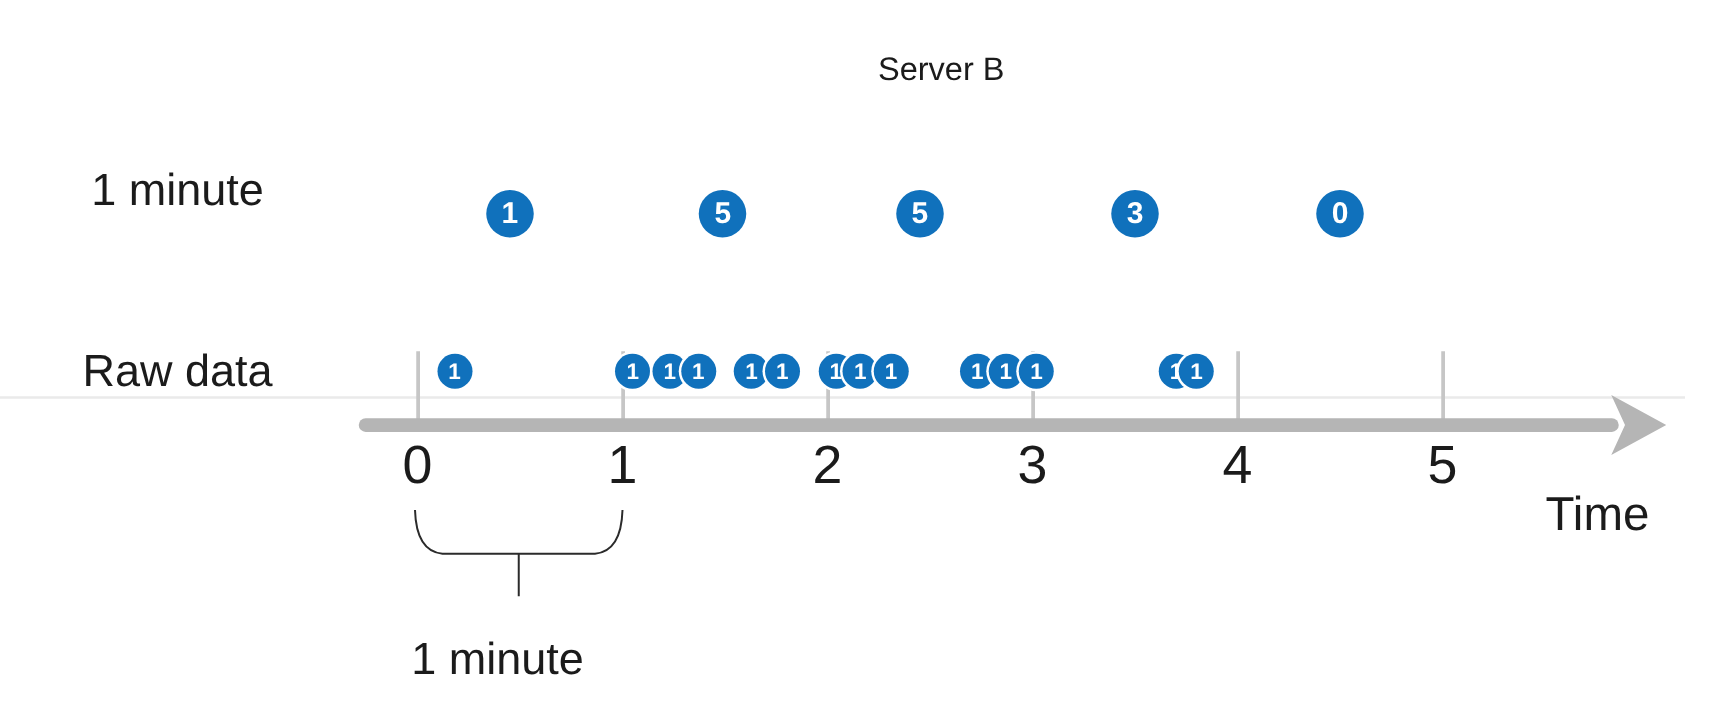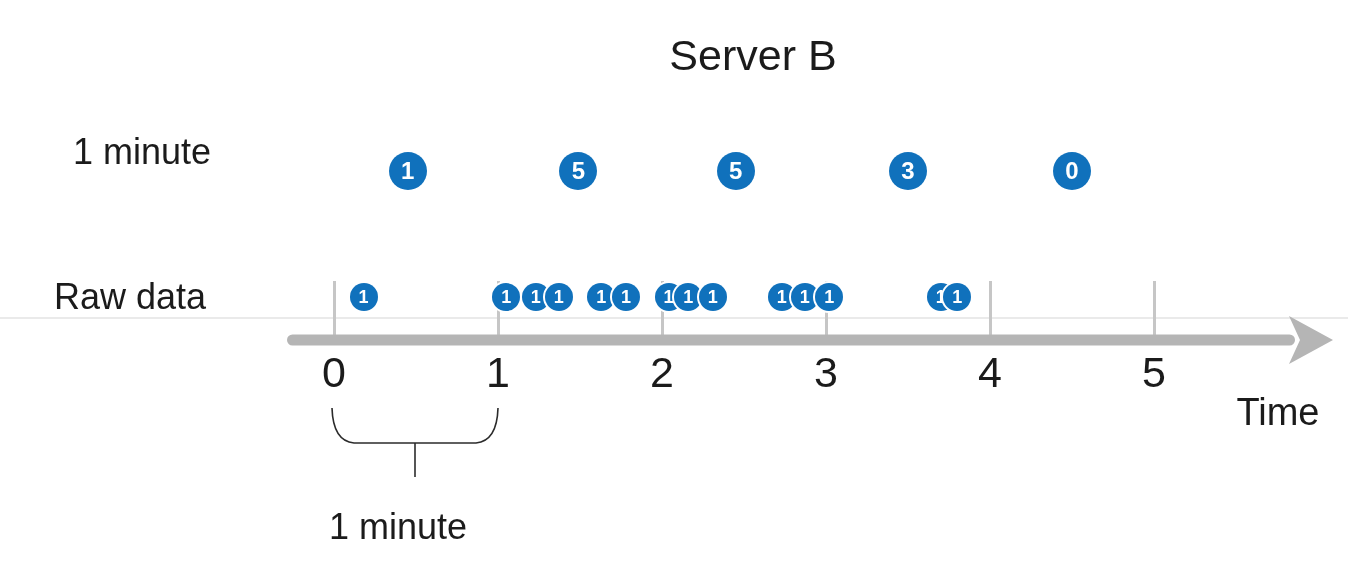--- a/index.html
+++ b/index.html
@@ -6,27 +6,27 @@
   .canvas{
     position:relative;
     width:1370px;height:573px;
     background:#ffffff;
     overflow:hidden;
     font-family:"Liberation Sans", sans-serif;
     color:var(--text,#1b1b1b);
   }
   .title{
     position:absolute;left:553px;top:33px;width:400px;
-    text-align:center;font-size:43px;line-height:44px;font-weight:400;
+    text-align:center;font-size:26px;line-height:44px;font-weight:400;
   }
   .left-label{
     position:absolute;text-align:center;font-size:36px;font-weight:400;
   }
   .agg-label{left:12px;top:127px;width:260px;line-height:49px;}
-  .raw-label{left:0px;top:275px;width:260px;line-height:44px;}
+  .raw-label{left:12px;top:275px;width:260px;line-height:44px;}
   .faint-line{
     position:absolute;left:0;top:317px;width:1348px;height:2px;
     background:var(--faint,#eaeaea);
   }
   .tick{
     position:absolute;top:281px;width:3px;height:60px;
     background:var(--tickgray,#c6c6c6);
   }
   .tick-label{
     position:absolute;top:349px;width:60px;text-align:center;

